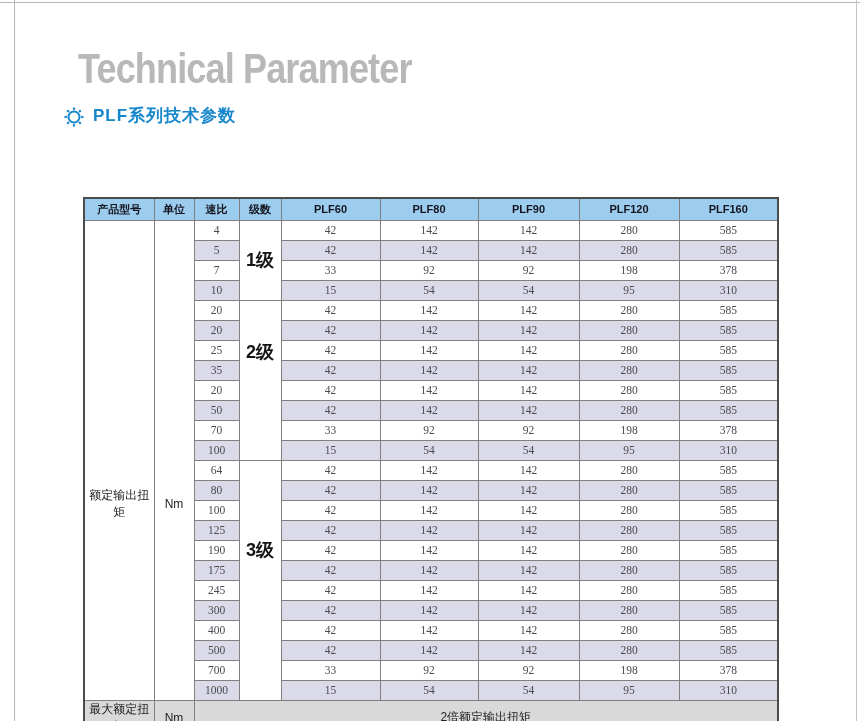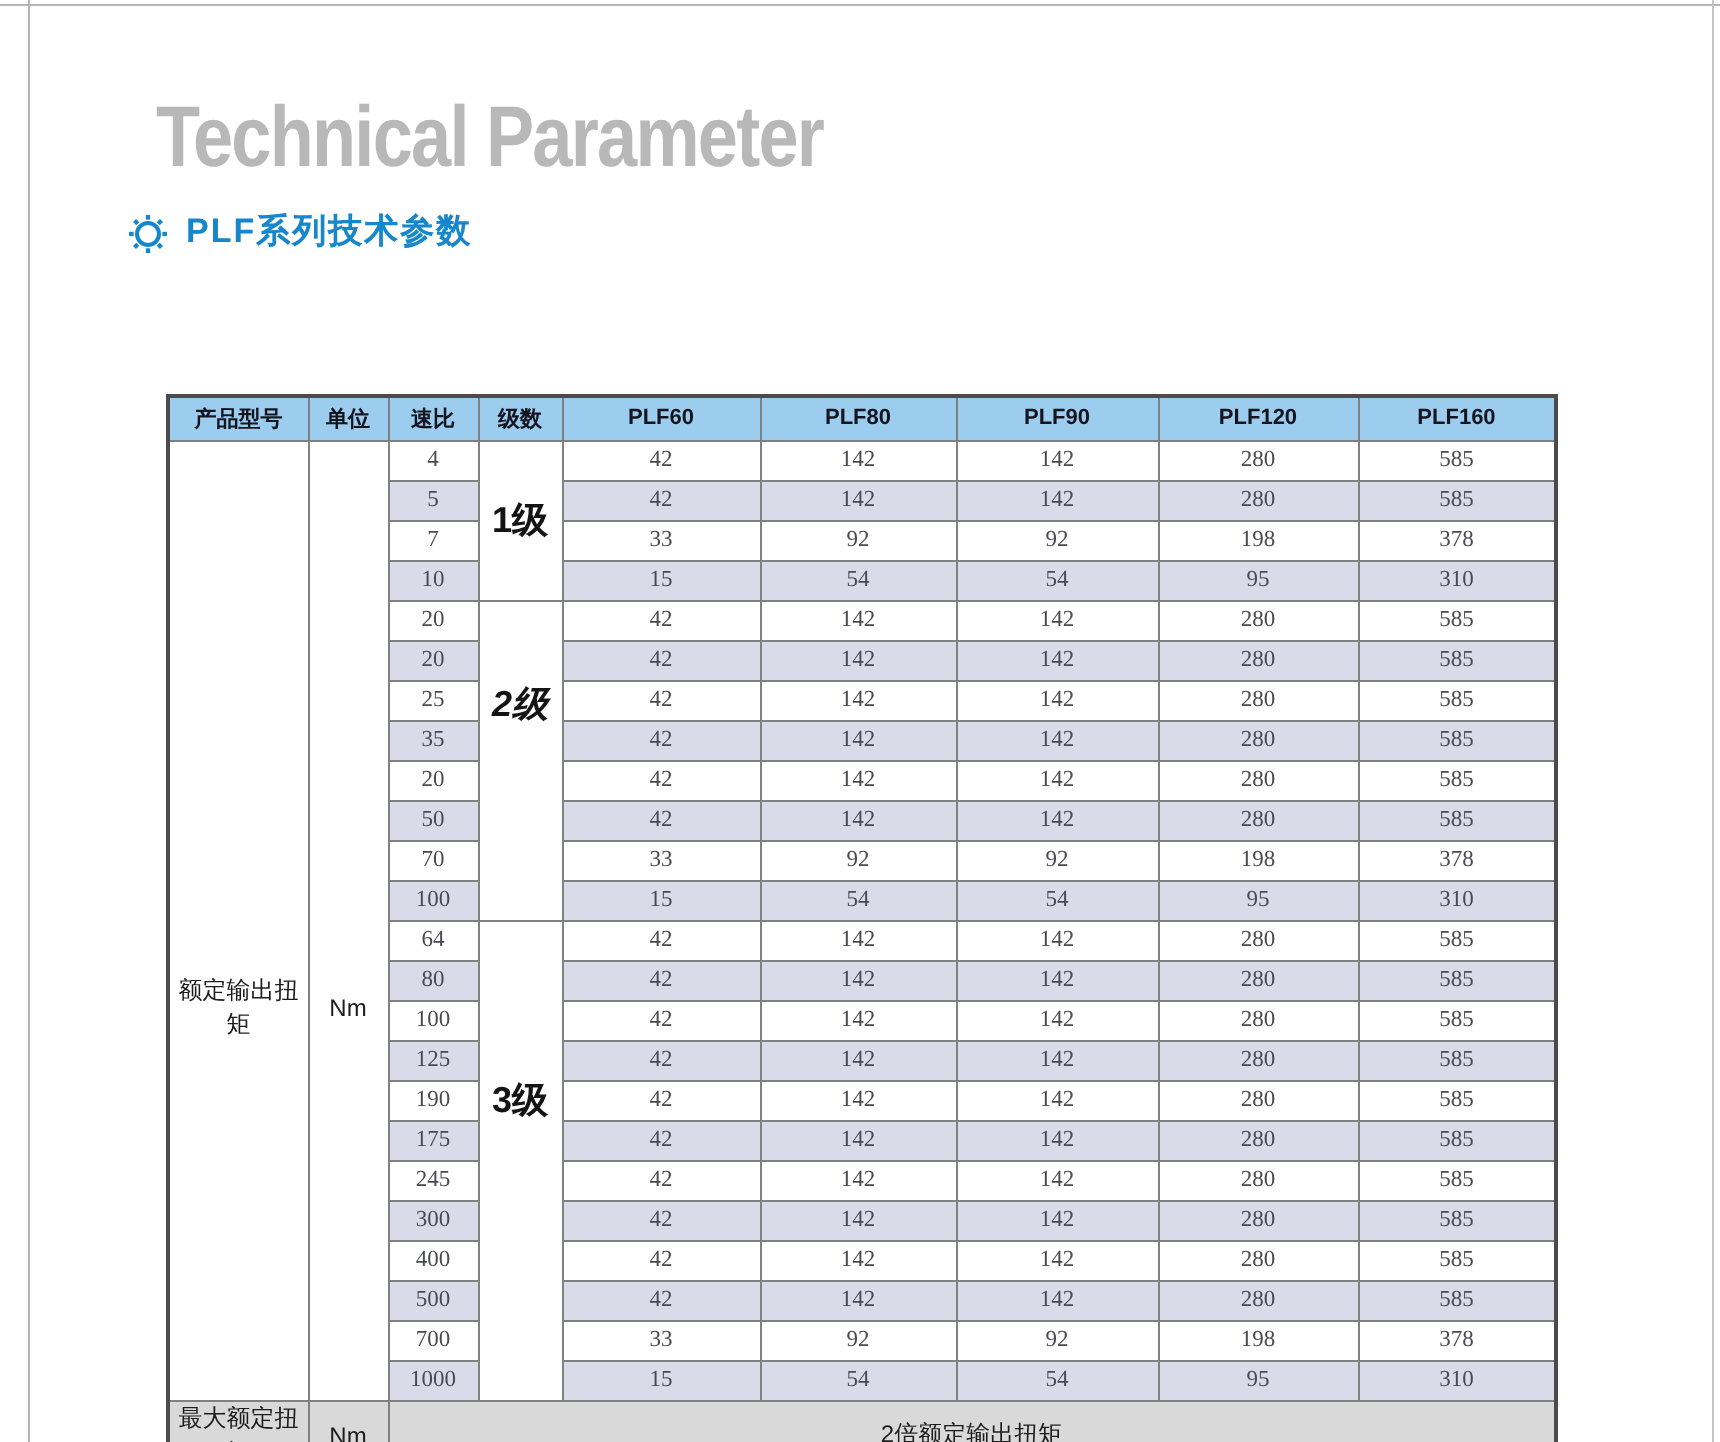--- a/index.html
+++ b/index.html
@@ -51,21 +51,21 @@
   }
   td.num{
     font-family:"Liberation Serif",serif;
     font-size:11.5px;color:#4a4a52;
   }
   td.cjk{font-size:12px;color:#1c1c1c;}
   td.stage-cell{font-size:18px;font-weight:bold;color:#141414;background:#ffffff;}
   td.label-cell,td.unit-cell{background:#ffffff;}
   td.label-cell .off,td.unit-cell .off{display:inline-block;transform:translateY(44px);}
   td.stage-cell .off1{display:inline-block;}
-  td.stage-cell .off2{display:inline-block;transform:translateY(-28px);font-style:italic;}
+  td.stage-cell .off2{display:inline-block;transform:translateY(-28px);}
   td.stage-cell .off3{display:inline-block;transform:translateY(-30px);}
   tr.striped td{background:#dbdae9;}
   tr.footer-row td{background:#d9d9d9;font-size:12px;color:#1c1c1c;}
 </style>
 </head>
 <body>
 
 <div class="hairline-top"></div>
 <div class="hairline-left"></div>
 <div class="hairline-right"></div>

